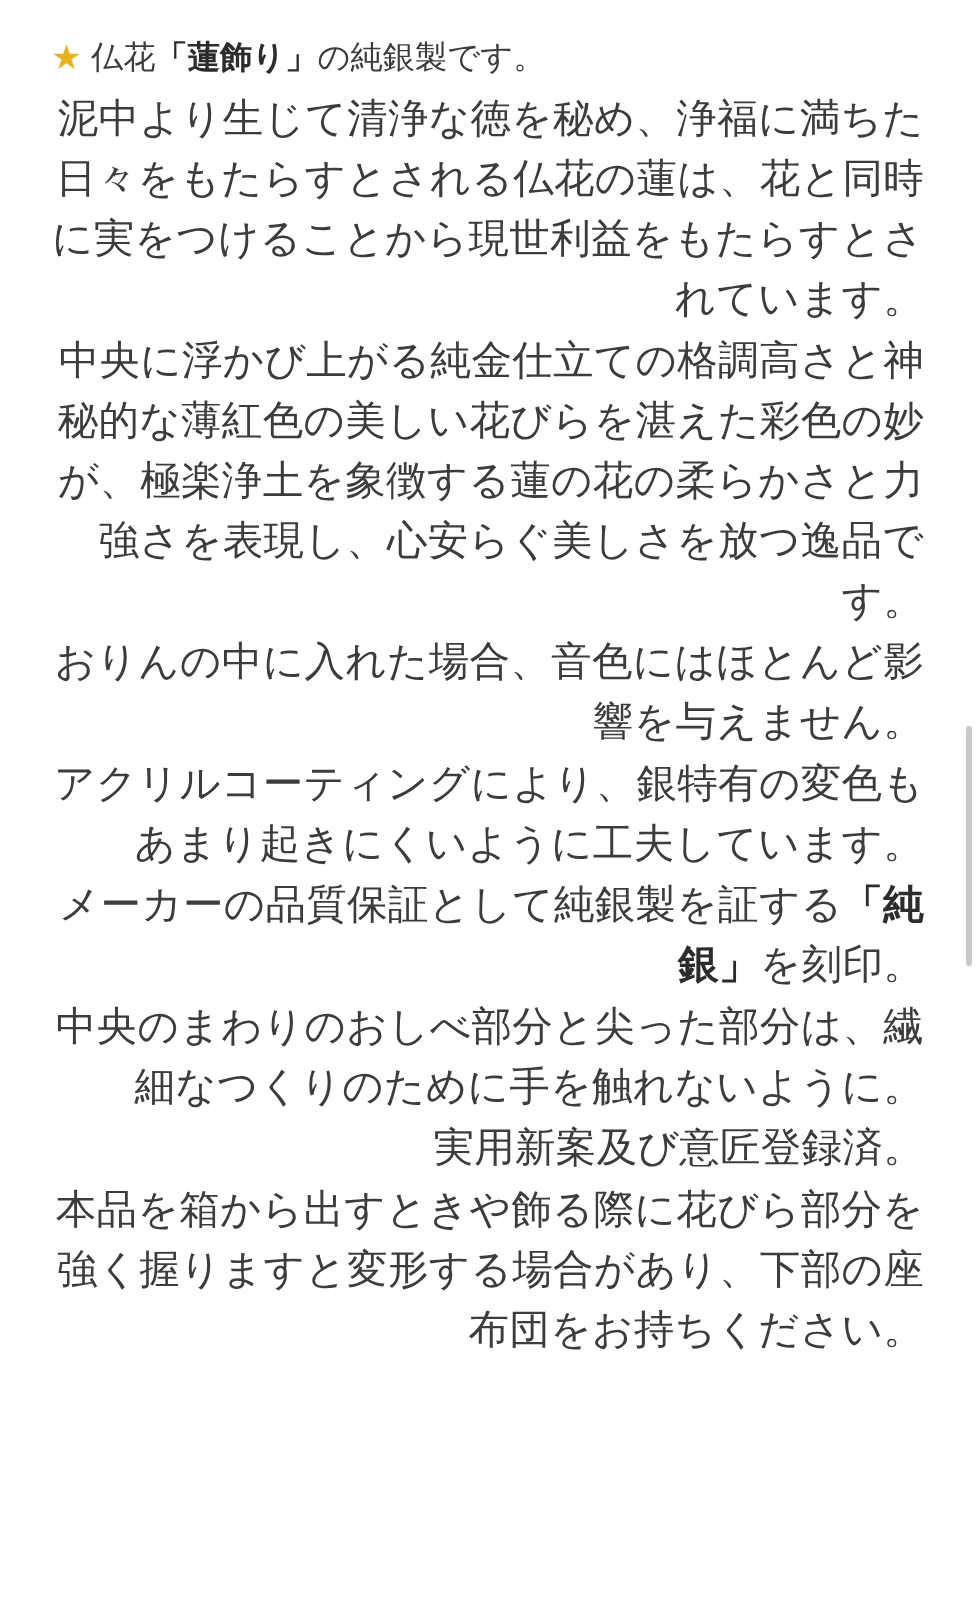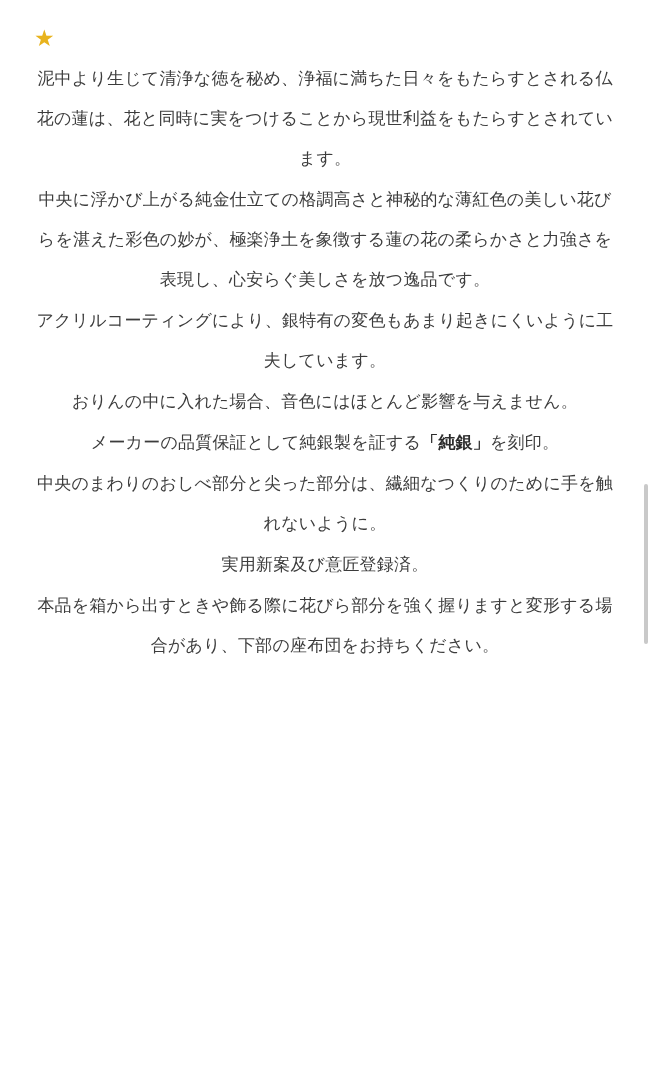--- a/index.html
+++ b/index.html
@@ -16,25 +16,25 @@
     position: relative;
   }
   .page {
     box-sizing: border-box;
     width: 652px;
     height: 1080px;
     padding: 18px 36px 0 34px;
     position: relative;
   }
   .para {
-    font-size: 17px;
+    font-size: 27px;
     line-height: 40px;
     letter-spacing: 0.2px;
     margin: 0 0 1px 0;
-    text-align: center;
+    text-align: right;
     color: #3c3c3c;
     font-weight: 400;
   }
   .headline {
     display: flex;
     align-items: flex-start;
     margin-bottom: 1px;
   }
   .star-icon {
     color: #e8b31d;
@@ -69,26 +69,27 @@
     background: #c9c9c9;
   }
 </style>
 </head>
 <body>
 
 <div class="page">
 
   <div class="headline">
     <span class="star-icon">★</span>
+    <span class="headline-text"><span>仏花</span><span class="b">「蓮飾り」</span><span>の純銀製です。</span></span>
   </div>
 
   <p class="para">泥中より生じて清浄な徳を秘め、浄福に満ちた日々をもたらすとされる仏花の蓮は、花と同時に実をつけることから現世利益をもたらすとされています。</p>
   <p class="para">中央に浮かび上がる純金仕立ての格調高さと神秘的な薄紅色の美しい花びらを湛えた彩色の妙が、極楽浄土を象徴する蓮の花の柔らかさと力強さを表現し、心安らぐ美しさを放つ逸品です。</p>
+  <p class="para">おりんの中に入れた場合、音色にはほとんど影響を与えません。</p>
   <p class="para">アクリルコーティングにより、銀特有の変色もあまり起きにくいように工夫しています。</p>
-  <p class="para">おりんの中に入れた場合、音色にはほとんど影響を与えません。</p>
 
   <p class="para"><span>メーカーの品質保証として純銀製を証する</span><span class="b">「純銀」</span><span>を刻印。</span></p>
 
   <p class="para">中央のまわりのおしべ部分と尖った部分は、繊細なつくりのために手を触れないように。</p>
   <p class="para">実用新案及び意匠登録済。</p>
   <p class="para">本品を箱から出すときや飾る際に花びら部分を強く握りますと変形する場合があり、下部の座布団をお持ちください。</p>
 
   <div class="scrollbar-track">
     <div class="scrollbar-thumb"></div>
   </div>

